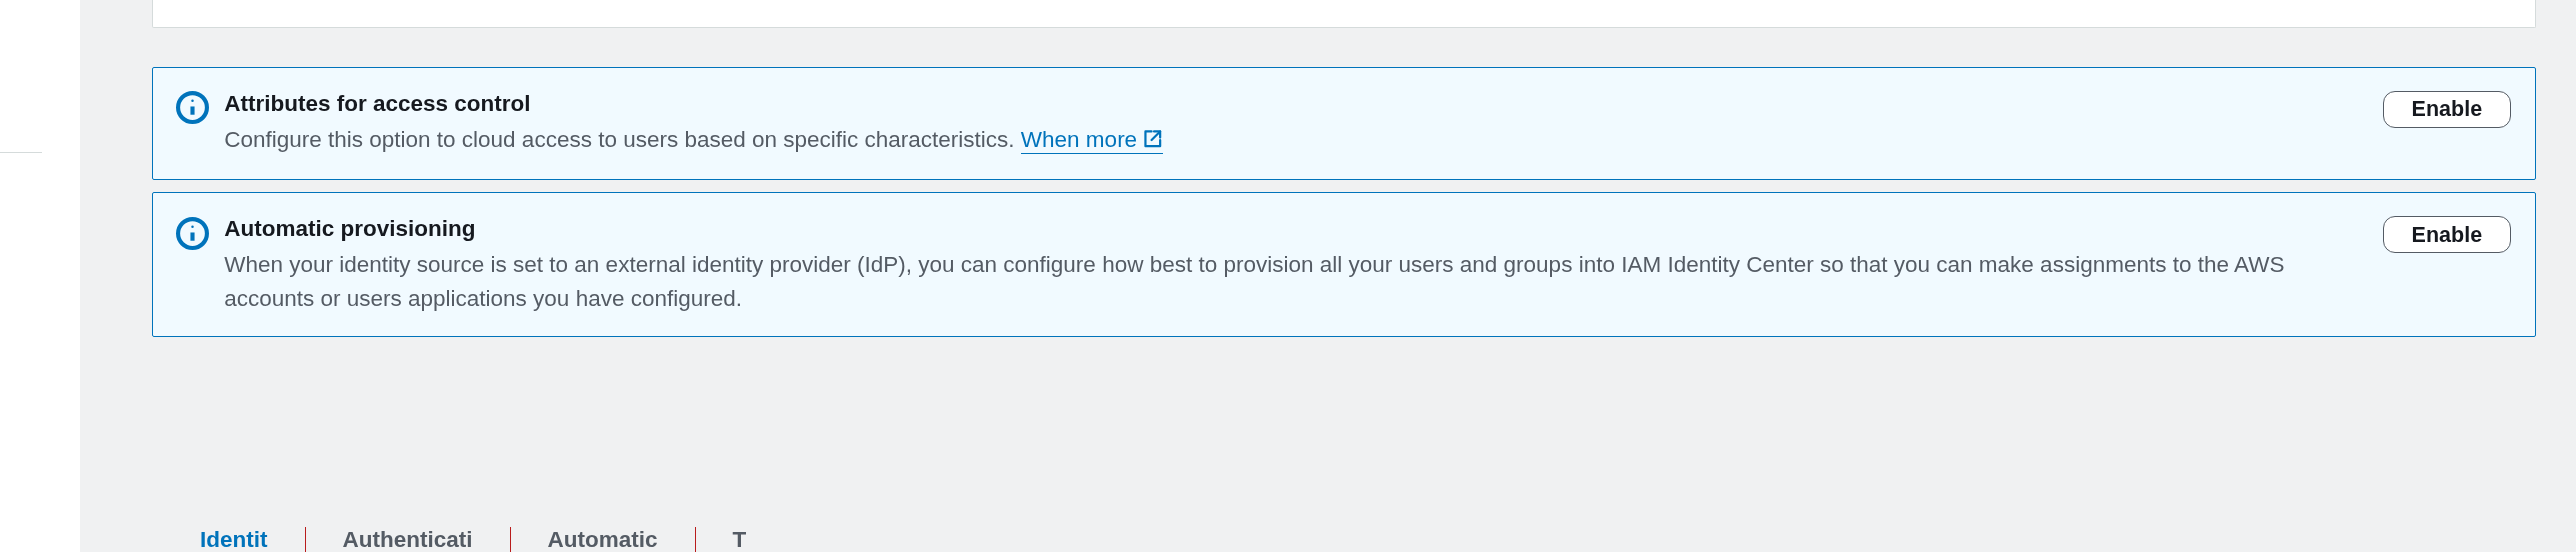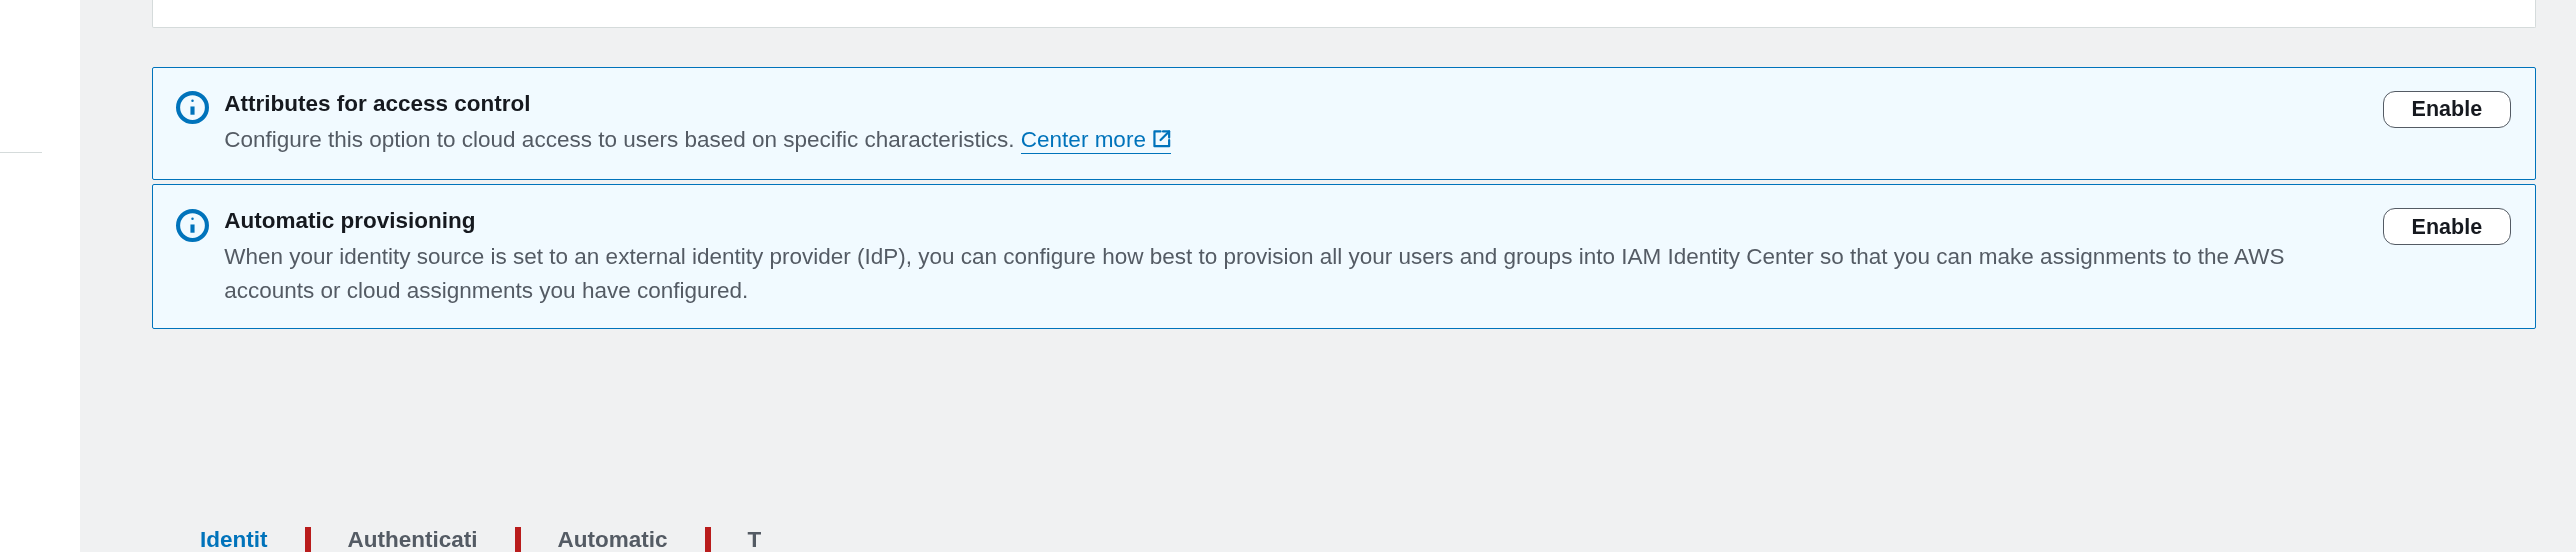--- a/index.html
+++ b/index.html
@@ -39,21 +39,21 @@
     border-radius: 0 0 2px 2px;
   }
   .info-box {
     background: #f1faff;
     border: 1px solid #0073bb;
     border-radius: 2px;
     display: flex;
     align-items: flex-start;
     padding: 20.6px 24.5px 20.6px 22.5px;
   }
-  .info-box + .info-box { margin-top: 4px; justify-content: center; }
+  .info-box + .info-box { margin-top: 12px; justify-content: center; }
   .box1 { margin-top: 39px; }
   .box2 { margin-top: 37px; }
   .info-icon {
     flex: 0 0 auto;
     width: 33px; height: 33px;
     margin-top: 2.9px;
     margin-right: 15.7px;
     color: #0073bb;
   }
   .info-icon svg { display: block; }
@@ -107,21 +107,21 @@
     height: 25.5px;
     display: flex;
     align-items: flex-end;
   }
   .tab {
     padding: 0 37px;
     height: 25.5px;
     font-size: 22.5px;
     font-weight: 700;
     color: #545b64;
-    border-right: 6px solid #b91c1c;
+    border-right: 1px solid #b91c1c;
     display: flex;
     align-items: flex-start;
     cursor: pointer;
     overflow: hidden;
   }
   .tab.active { color: #0073bb; }
   .tab:last-child { border-right: none; }
 </style>
 </head>
 <body>
@@ -137,41 +137,41 @@
     <span class="info-icon">
       <svg width="33" height="33" viewBox="0 0 16 16" fill="none" stroke="currentColor" stroke-width="2">
         <circle cx="8" cy="8" r="7"></circle>
         <line x1="8" y1="11.5" x2="8" y2="7.5"></line>
         <circle cx="8" cy="4.7" r="0.6" fill="currentColor" stroke="none"></circle>
       </svg>
     </span>
     <div class="info-content">
       <div class="info-title">Attributes for access control</div>
       <div class="info-desc">
-        <span>Configure this option to cloud access to users based on specific characteristics. </span><a href="#" class="learn-more"><span>Center more</span><span class="ext-icon"><svg width="19.6" height="19.6" viewBox="0 0 16 16" fill="none" stroke="currentColor" stroke-width="1.8" stroke-linecap="round" stroke-linejoin="round">
+        <span>Configure this option to cloud access to users based on specific characteristics. </span><a href="#" class="learn-more"><span>When more</span><span class="ext-icon"><svg width="19.6" height="19.6" viewBox="0 0 16 16" fill="none" stroke="currentColor" stroke-width="1.8" stroke-linecap="round" stroke-linejoin="round">
                 <path d="M14 9 V14 H2 V2 H7"></path>
                 <path d="M9 2 H14 V7"></path>
                 <path d="M14 2 L7 9"></path>
               </svg></span></a>
       </div>
     </div>
     <button class="btn">Enable</button>
   </div>
 
   <div class="info-box box2">
     <span class="info-icon">
       <svg width="33" height="33" viewBox="0 0 16 16" fill="none" stroke="currentColor" stroke-width="2">
         <circle cx="8" cy="8" r="7"></circle>
         <line x1="8" y1="11.5" x2="8" y2="7.5"></line>
         <circle cx="8" cy="4.7" r="0.6" fill="currentColor" stroke="none"></circle>
       </svg>
     </span>
     <div class="info-content">
       <div class="info-title">Automatic provisioning</div>
-      <div class="info-desc">When your identity source is set to an external identity provider (IdP), you can configure how best to provision all your users and groups into IAM Identity Center so that you can make assignments to the AWS accounts or cloud assignments you have configured.</div>
+      <div class="info-desc">When your identity source is set to an external identity provider (IdP), you can configure how best to provision all your users and groups into IAM Identity Center so that you can make assignments to the AWS accounts or users applications you have configured.</div>
     </div>
     <button class="btn">Enable</button>
   </div>
 
   <div class="tabs">
     <div class="tab active">Identit</div>
     <div class="tab">Authenticati</div>
     <div class="tab">Automatic</div>
     <div class="tab">T</div>
   </div>

